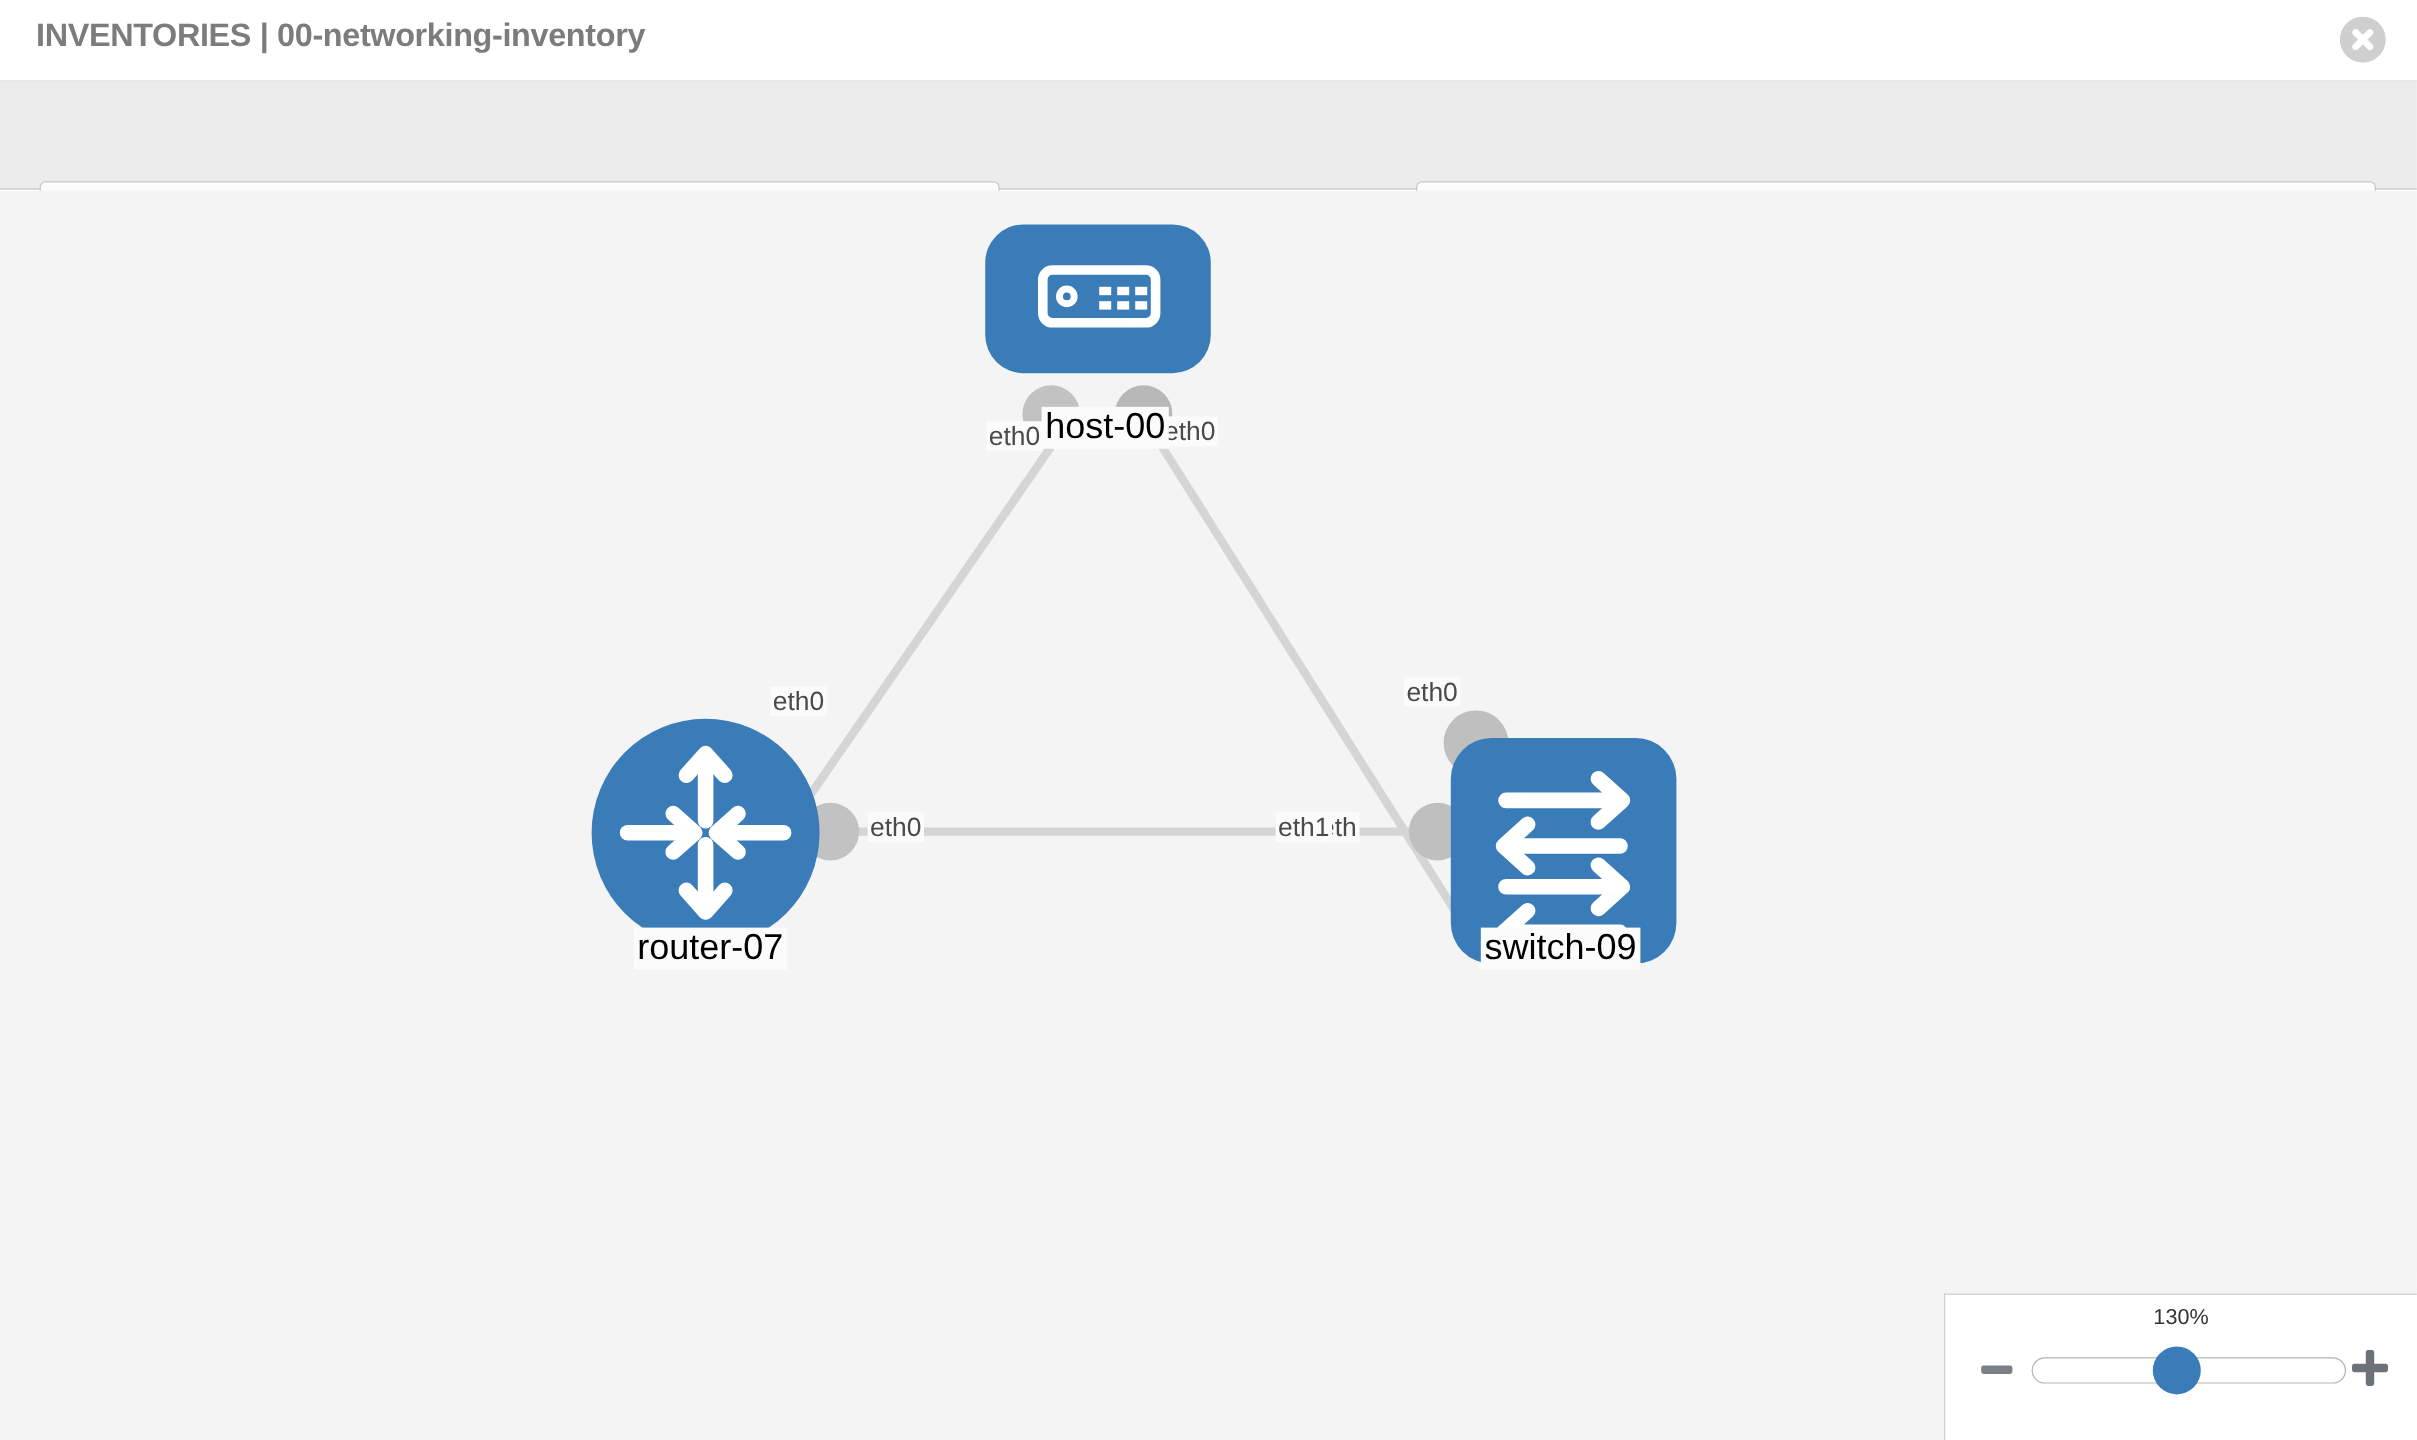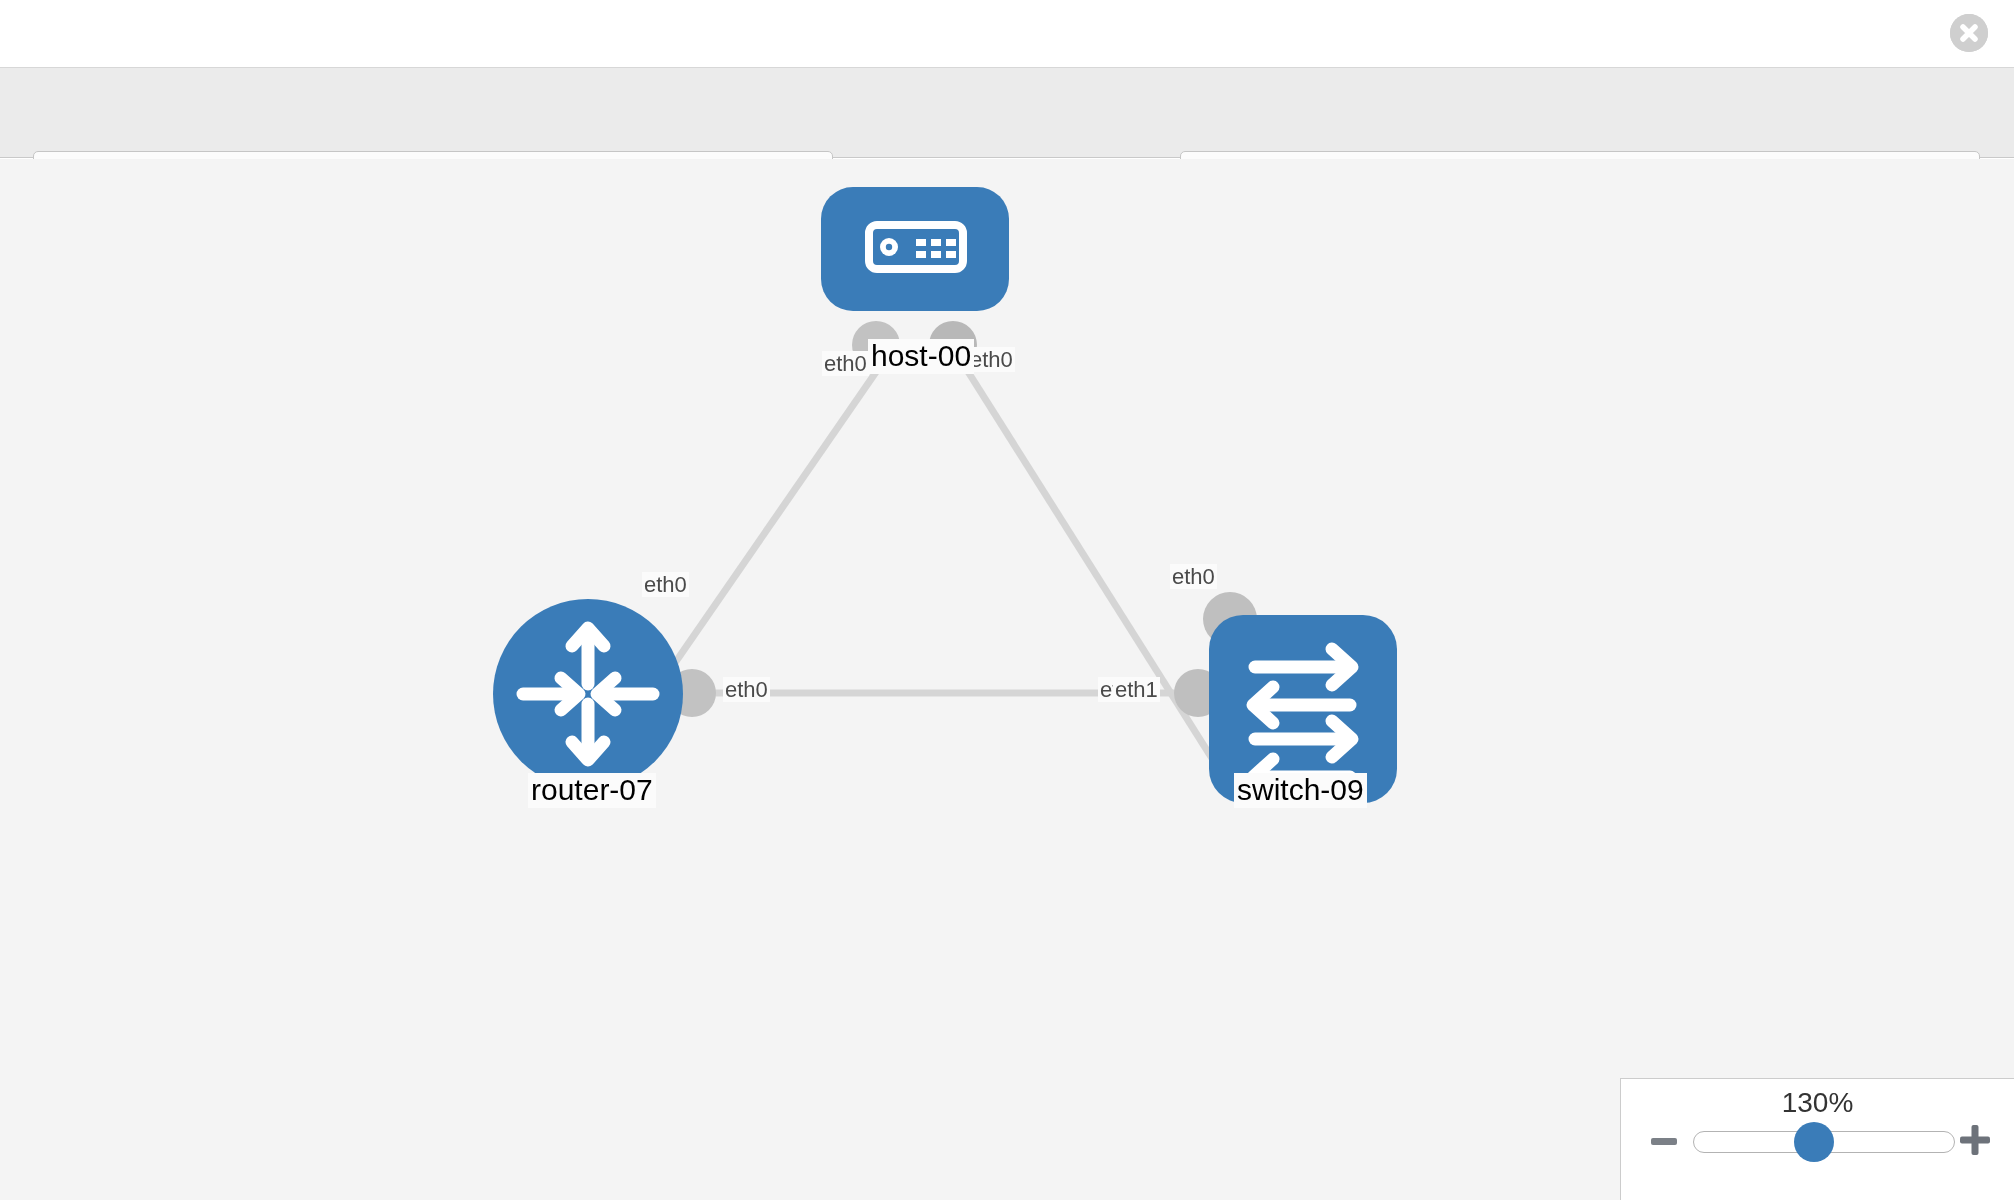--- a/index.html
+++ b/index.html
@@ -166,21 +166,21 @@
     background: #ffffff;
     border: 1px solid #cccccc;
     border-bottom: none;
     border-right: none;
   }
   .zoom-value {
     position: absolute;
     left: 0; right: 0;
     top: 8px;
     text-align: center;
-    font-size: 28px;
+    font-size: 18px;
     color: #333333;
   }
   .zoom-minus {
     position: absolute;
     left: 28px;
     top: 48px;
     width: 30px;
     height: 30px;
     cursor: pointer;
   }
@@ -211,20 +211,21 @@
     height: 40px;
     border-radius: 50%;
     background: #3a7cb8;
     cursor: grab;
   }
 </style>
 </head>
 <body>
 
 <div class="header">
+  <div class="page-title">INVENTORIES | 00-networking-inventory</div>
   <div class="close-btn">
     <svg width="38" height="38" viewBox="0 0 38 38" aria-hidden="true">
       <circle cx="19" cy="19" r="19" fill="#cfcfcf"></circle>
       <path d="M13 13 L25 25 M25 13 L13 25" stroke="#ffffff" stroke-width="5.5" stroke-linecap="round"></path>
     </svg>
   </div>
 </div>
 
 <div class="toolbar">
 
@@ -329,21 +330,21 @@
 
   <div class="edge-label" style="left:822px; top:192px;">eth0</div>
   <div class="edge-label" style="left:968px; top:188px;">eth0</div>
   <div class="node-label" style="left:868px; top:180px;">host-00</div>
 
   <div class="edge-label" style="left:642px; top:413px;">eth0</div>
   <div class="edge-label" style="left:1170px; top:405px;">eth0</div>
 
   <div class="edge-label" style="left:723px; top:518px;">eth0</div>
   <div class="edge-label" style="left:1098px; top:518px;">eth</div>
-  <div class="edge-label" style="left:1113px; top:518px;">eth1</div>
+  <div class="edge-label" style="left:1063px; top:518px;">eth1</div>
 
   <div class="node-label" style="left:528px; top:614px;">router-07</div>
   <div class="node-label" style="left:1234px; top:614px;">switch-09</div>
 </div>
 
 <div class="zoom-panel">
   <div class="zoom-value">130%</div>
 
   <div class="zoom-minus">
     <svg width="30" height="30" viewBox="0 0 30 30" aria-hidden="true">

